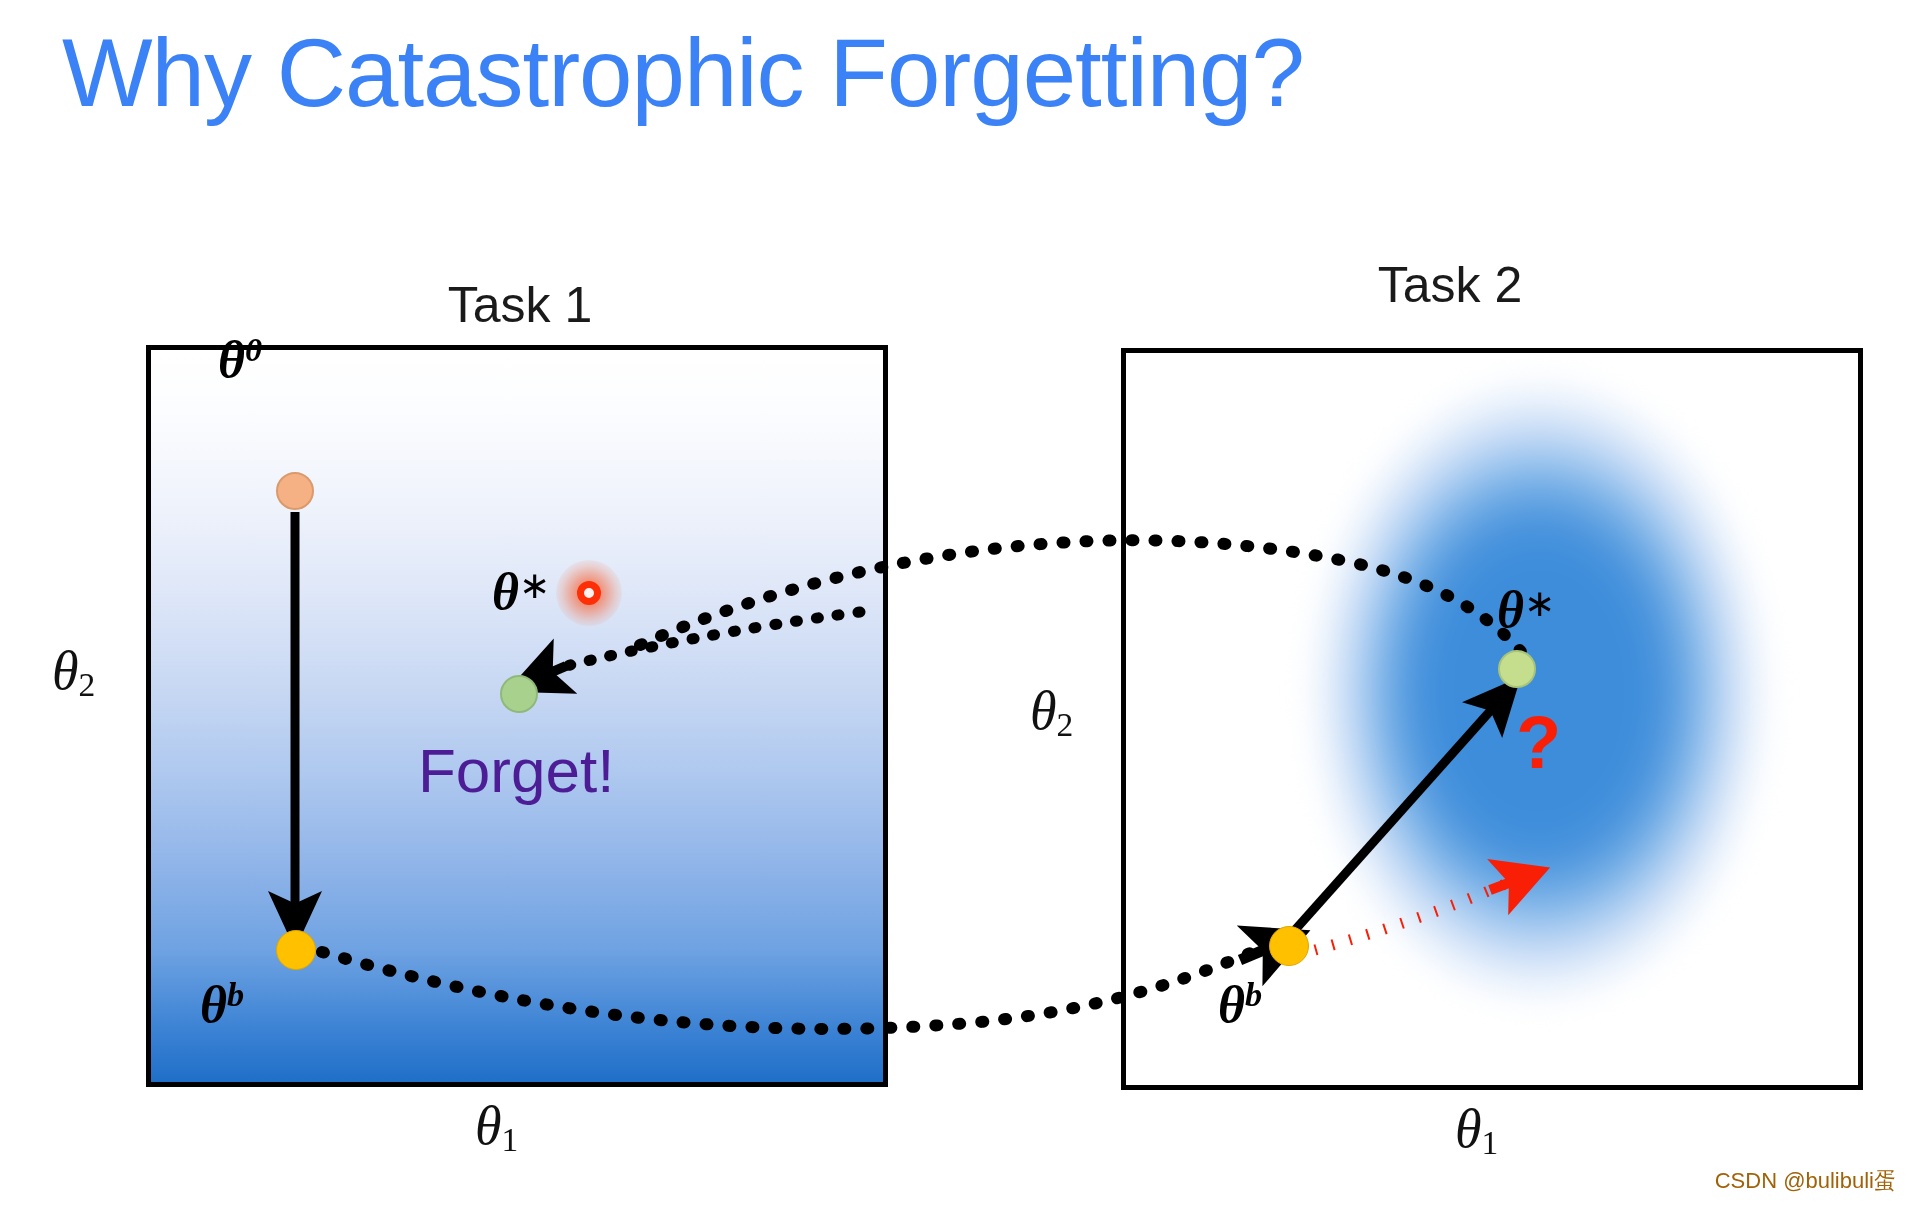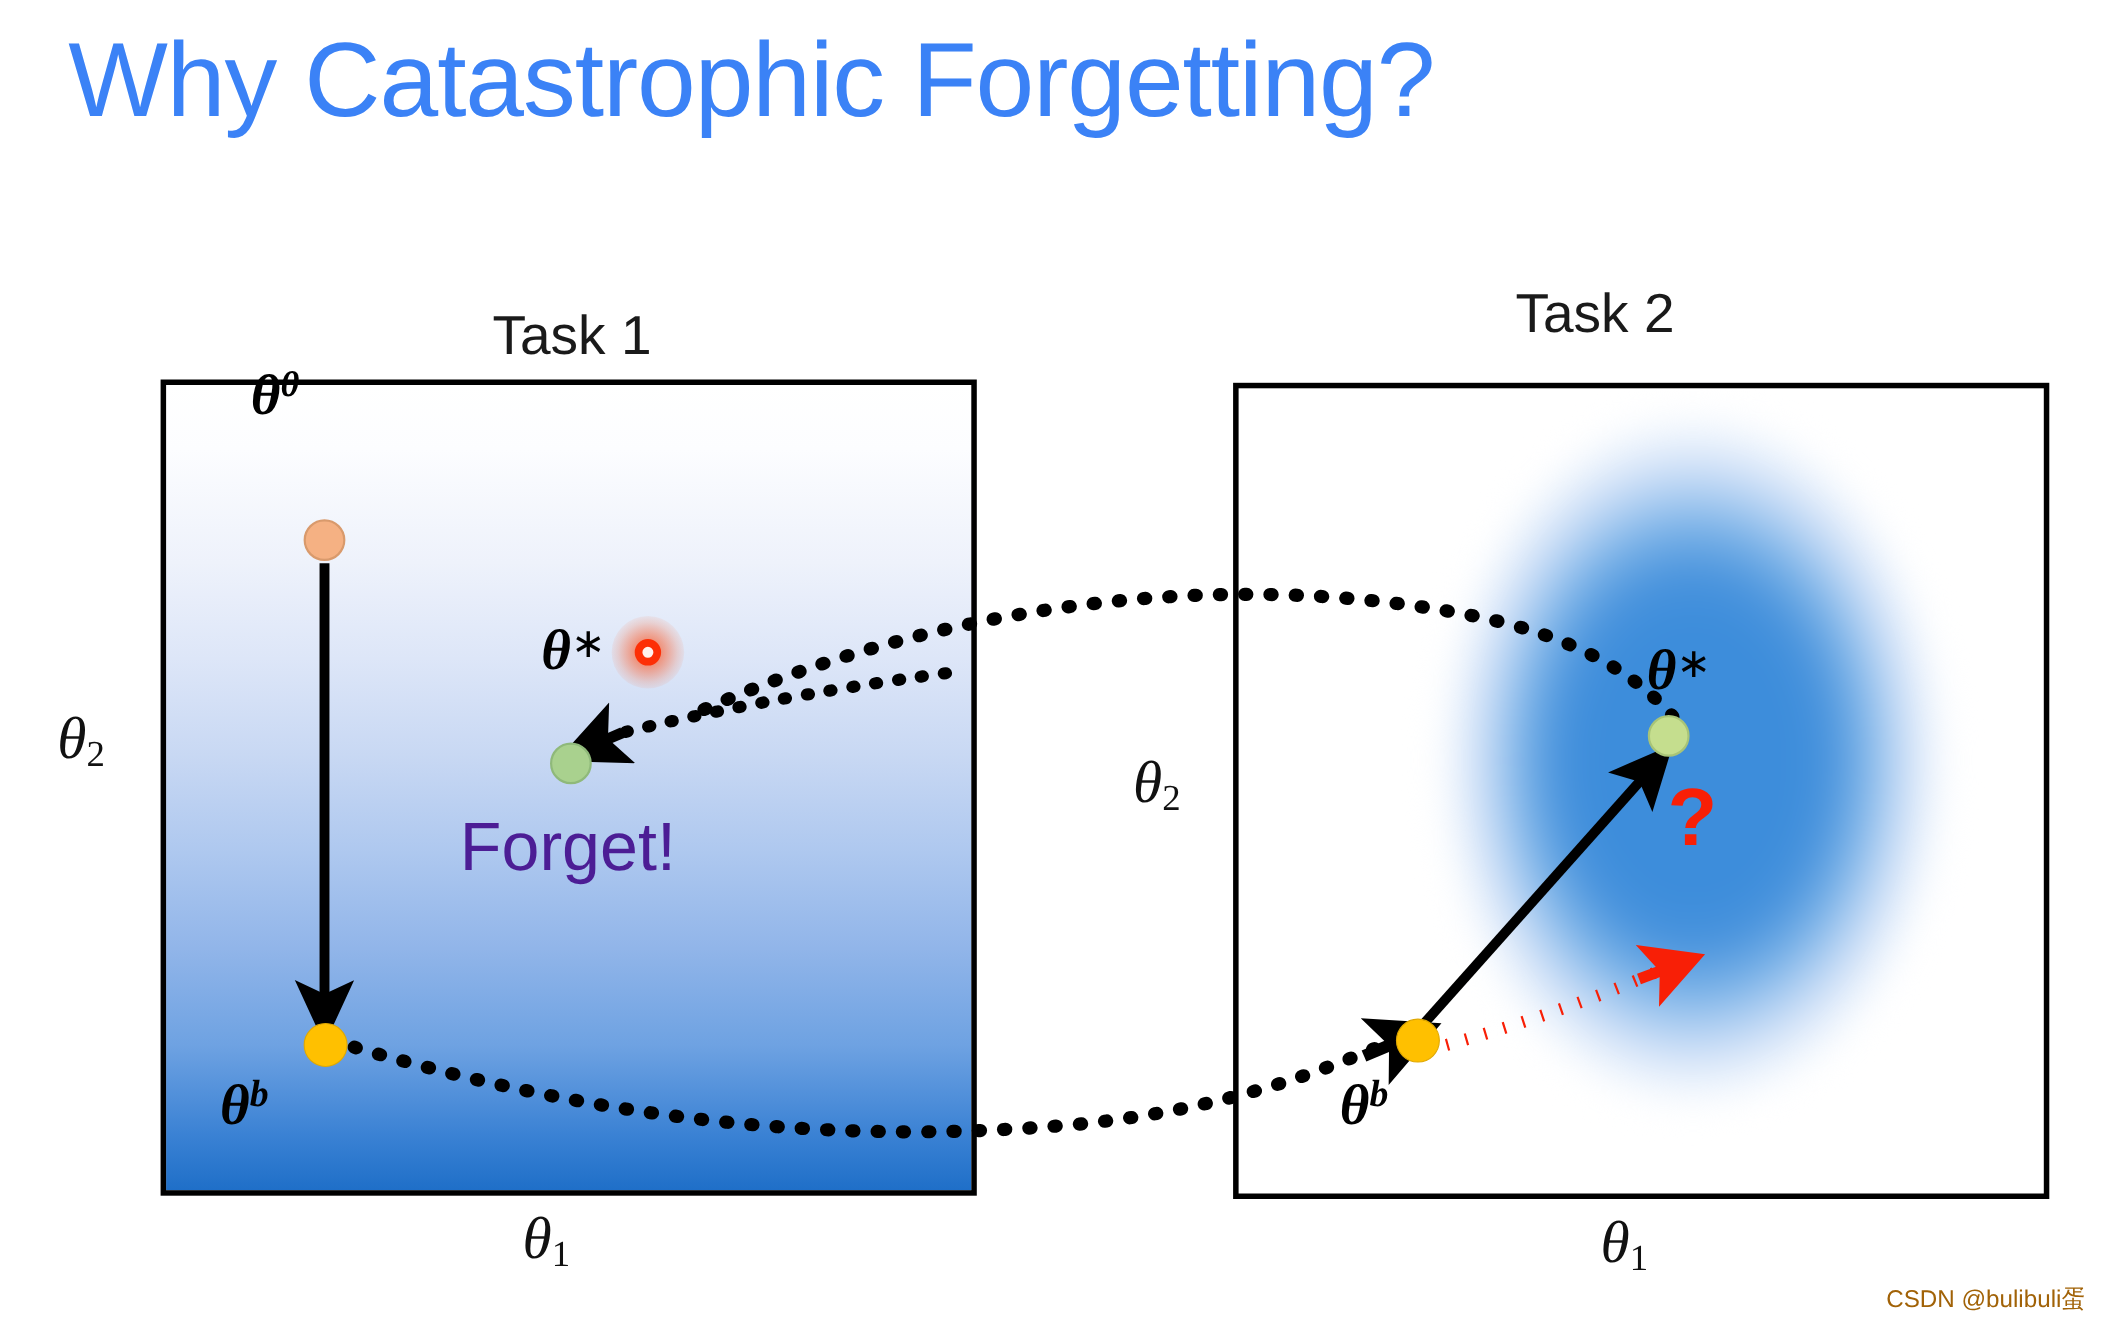--- a/index.html
+++ b/index.html
@@ -128,21 +128,21 @@
   .theta-label sup {
     font-size: 0.66em;
     vertical-align: 0.48em;
   }
   .theta-label .star {
     font-size: 0.72em;
     vertical-align: 0.30em;
     font-style: normal;
     font-weight: normal;
   }
-  #lbl-theta0   { left: 228px;  top: 330px; }
+  #lbl-theta0   { left: 218px;  top: 330px; }
   #lbl-theta-star-1 { left: 492px; top: 562px; }
   #lbl-thetab-1 { left: 200px;  top: 975px; }
   #lbl-theta-star-2 { left: 1497px; top: 580px; }
   #lbl-thetab-2 { left: 1218px; top: 975px; }
 
   
   .dot {
     position: absolute;
     border-radius: 50%;
     box-sizing: border-box;

